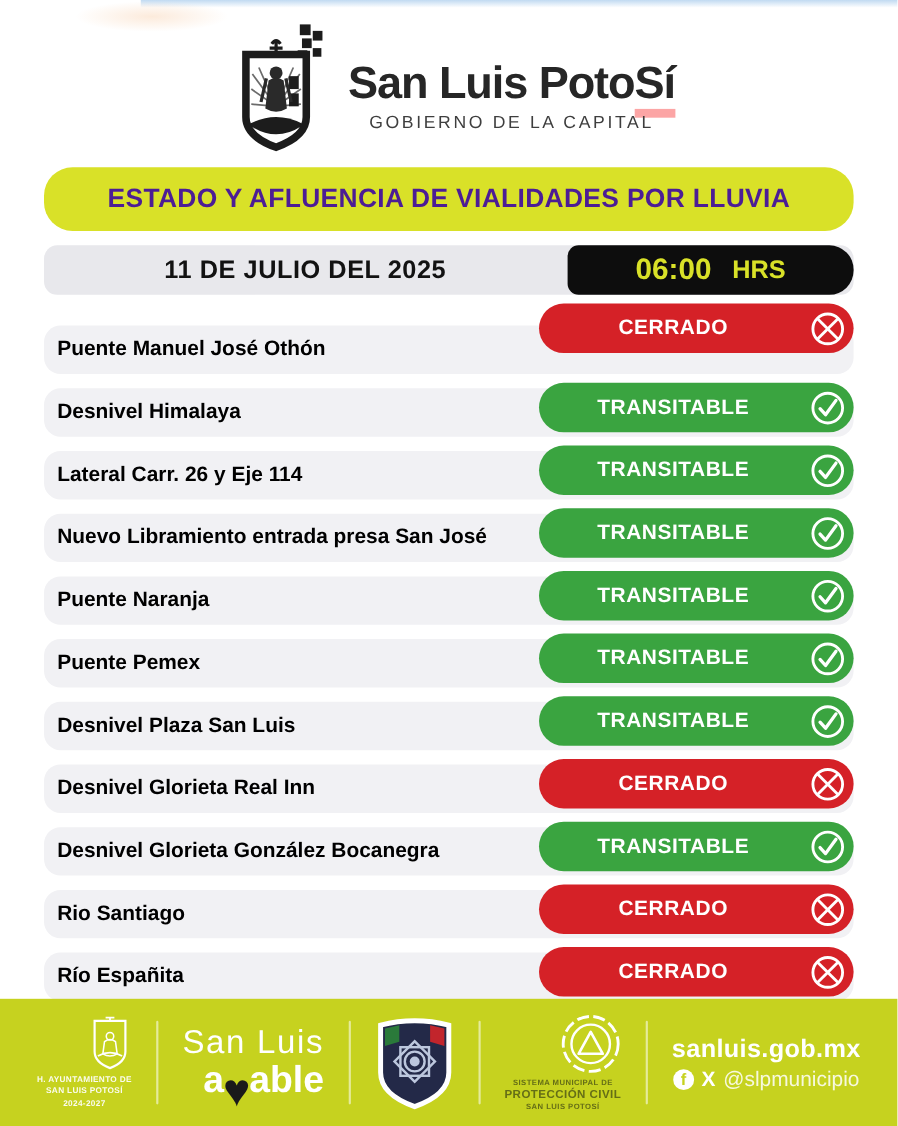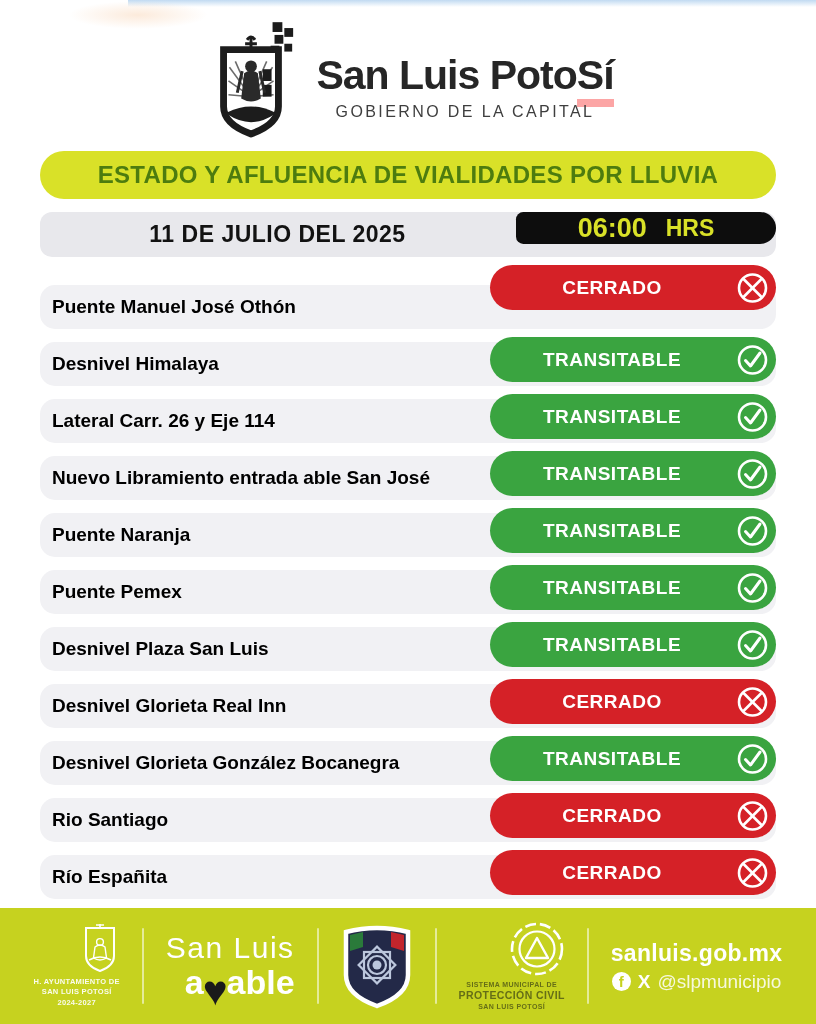--- a/index.html
+++ b/index.html
@@ -17,32 +17,32 @@
 
   
   .logo-row { display:flex; justify-content:center; align-items:flex-start; padding-top:20px; gap:16px; }
   .crest { flex:0 0 auto; }
   .brand-text { display:flex; flex-direction:column; align-items:center; margin-top:34px; }
   .brand-title { font-size:41px; font-weight:bold; color:#262626; letter-spacing:-1px; line-height:1.05; white-space:nowrap; }
   .brand-title .si { border-bottom:8px solid #fca5a5; padding-bottom:1px; }
   .brand-subtitle { margin-top:6px; font-size:16px; letter-spacing:2.4px; color:#3e3e3e; }
 
   
-  .banner { margin:7px 40px 0; height:48px; border-radius:26px;
+  .banner { margin:7px 40px 0; height:58px; border-radius:26px;
     background:var(--c-banner_yellow,#d9e128);
     display:flex; align-items:center; justify-content:center;
-    font-size:24px; font-weight:bold; color:#4d7c0f; letter-spacing:.3px; }
+    font-size:24px; font-weight:bold; color:#4c1d95; letter-spacing:.3px; }
 
   
   .datebar { position:relative; margin:13px 40px 0; height:45px; }
   .date-gray { position:absolute; inset:0; background:var(--c-date_gray,#e8e8ec); border-radius:12px; }
   .date-text { position:absolute; left:0; top:0; width:475px; height:45px;
     display:flex; align-items:center; justify-content:center;
     font-size:23px; font-weight:bold; color:#121212; letter-spacing:.5px; }
-  .time-pill { position:absolute; right:0; top:0; width:260px; height:32px;
+  .time-pill { position:absolute; right:0; top:0; width:260px; height:45px;
     background:var(--c-black,#0d0d0d); border-radius:10px 22px 22px 10px;
     display:flex; align-items:center; justify-content:center; gap:19px; }
   .time-value { font-size:27px; font-weight:bold; color:var(--c-time_text_yellow,#d9e128); }
   .time-unit  { font-size:23px; font-weight:bold; color:var(--c-time_text_yellow,#d9e128); }
 
   
   .list { margin:28px 40px 0; }
   .row { position:relative; height:44px; margin-bottom:13px; background:var(--c-row_gray,#f1f1f4); border-radius:15px; }
   .road-name { position:absolute; left:12px; top:0; height:100%;
     display:flex; align-items:center; font-size:19px; font-weight:bold; color:#000000; }
@@ -167,21 +167,21 @@
       <span class="badge-label">TRANSITABLE</span>
 
       <svg class="status-icon icon-check" width="33" height="33" viewBox="0 0 33 33">
         <circle cx="16.5" cy="16.5" r="13.5" fill="none" stroke="#ffffff" stroke-width="2.6"></circle>
         <path d="M9.5,17 L14.5,22.5 L24,9.5" fill="none" stroke="#ffffff" stroke-width="3" stroke-linecap="round" stroke-linejoin="round"></path>
       </svg>
     </div>
   </div>
 
   <div class="row">
-    <div class="road-name">Nuevo Libramiento entrada able San José</div>
+    <div class="road-name">Nuevo Libramiento entrada presa San José</div>
     <div class="badge" style="background: rgb(58, 164, 64);">
       <span class="badge-label">TRANSITABLE</span>
 
       <svg class="status-icon icon-check" width="33" height="33" viewBox="0 0 33 33">
         <circle cx="16.5" cy="16.5" r="13.5" fill="none" stroke="#ffffff" stroke-width="2.6"></circle>
         <path d="M9.5,17 L14.5,22.5 L24,9.5" fill="none" stroke="#ffffff" stroke-width="3" stroke-linecap="round" stroke-linejoin="round"></path>
       </svg>
     </div>
   </div>
 

